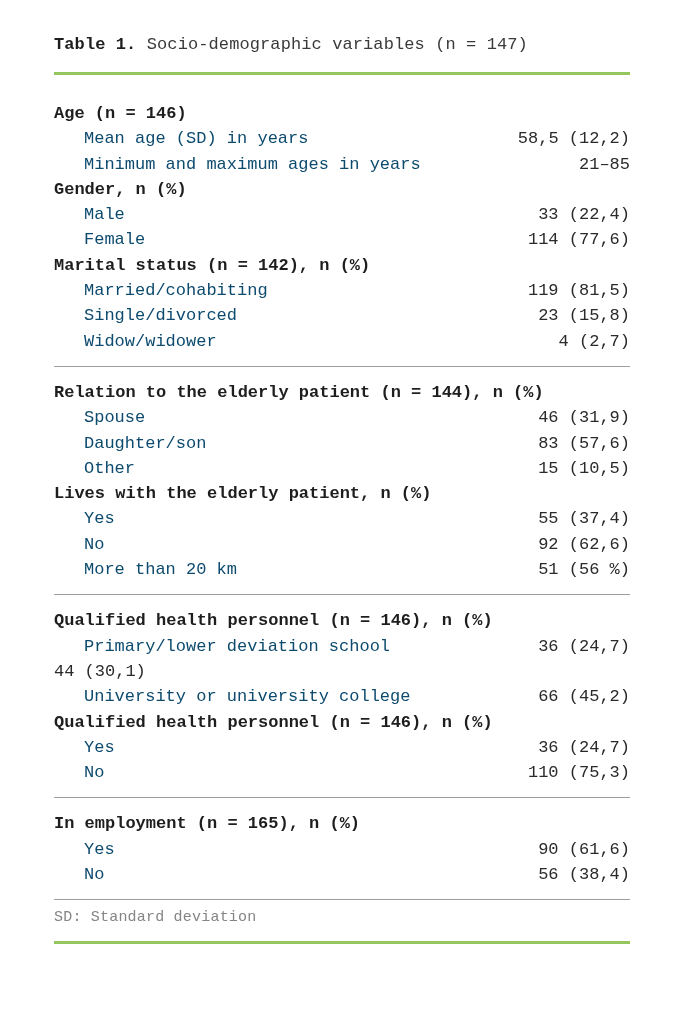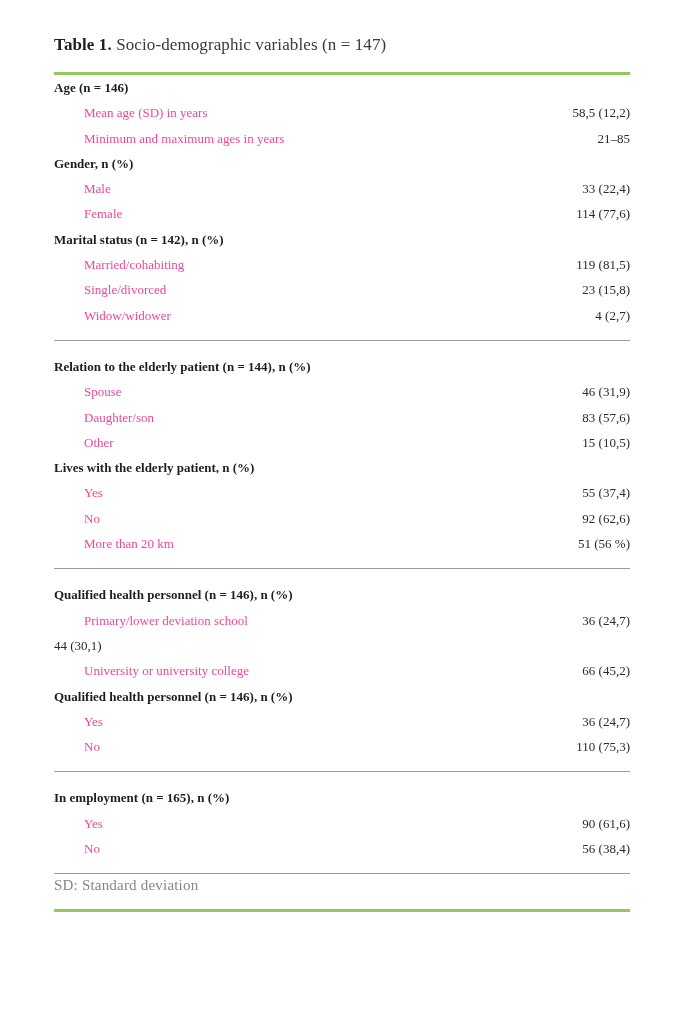--- a/index.html
+++ b/index.html
@@ -4,50 +4,50 @@
 <style>
   :root{
     --accent-green:#94c75e;
     --divider-gray:#9c9c9c;
     --text-dark:#222;
     --footnote-gray:#858585;
   }
   html,body{margin:0;padding:0;background:#fff;}
   .page{
     width:698px;height:1024px;background:#ffffff;overflow:hidden;
-    font-family:Liberation Serif, serif;
+    font-family:Liberation Mono, monospace;
     color:var(--text-dark);box-sizing:border-box;position:relative;
   }
   .content{
     box-sizing:border-box;
     padding:34px 68px 0 54px;
   }
   .title{
     margin:0;font-size:17px;font-weight:400;color:#3a3a3a;
     line-height:22px;letter-spacing:.1px;
   }
   .title-bold{font-weight:700;color:#1e1e1e;}
   .rule{height:3px;background:var(--accent-green);border:none;}
   .rule-top{margin-top:16px;}
   .rule-bottom{margin-top:14px;}
-  .table-body{font-size:13px;}
+  .table-body{padding-top:26px;font-size:17px;}
   .section{padding:13px 0 12px;}
   .section:first-child{padding-top:0;}
   .section + .section{border-top:1px solid var(--divider-gray);}
   .row{
     display:flex;justify-content:space-between;align-items:baseline;
     height:25.3px;line-height:25.3px;white-space:nowrap;
   }
-  .lab{color:#ec4899;}
+  .lab{color:#0c4a6e;}
   .row.hdr .lab{font-weight:700;color:#1e1e1e;}
   .lab.ind{padding-left:30px;}
   .val{color:#2a2a2a;text-align:center;}
   .footnote-wrap{
     border-top:1px solid var(--divider-gray);
-    padding-top:2px;
+    padding-top:8px;
     font-size:15px;color:var(--footnote-gray);
     line-height:19px;letter-spacing:.2px;
   }
 </style>
 </head>
 <body>
 
 <div class="page">
   <div class="content">
     <h2 class="title">

